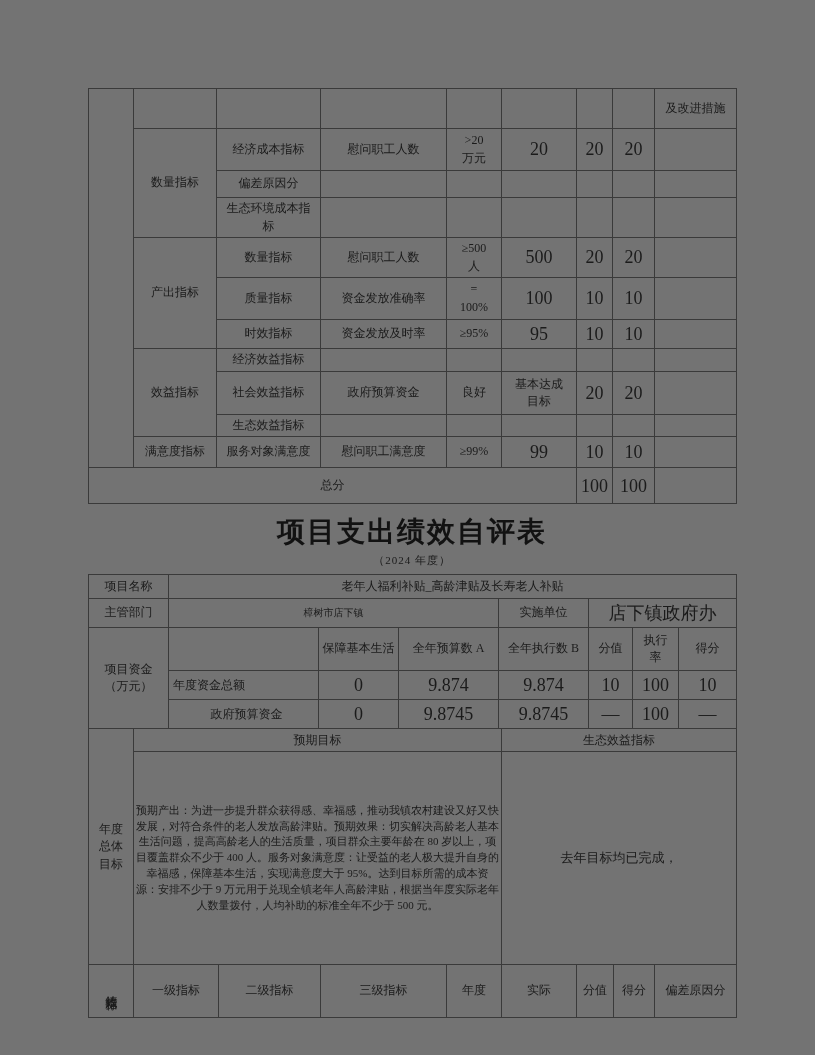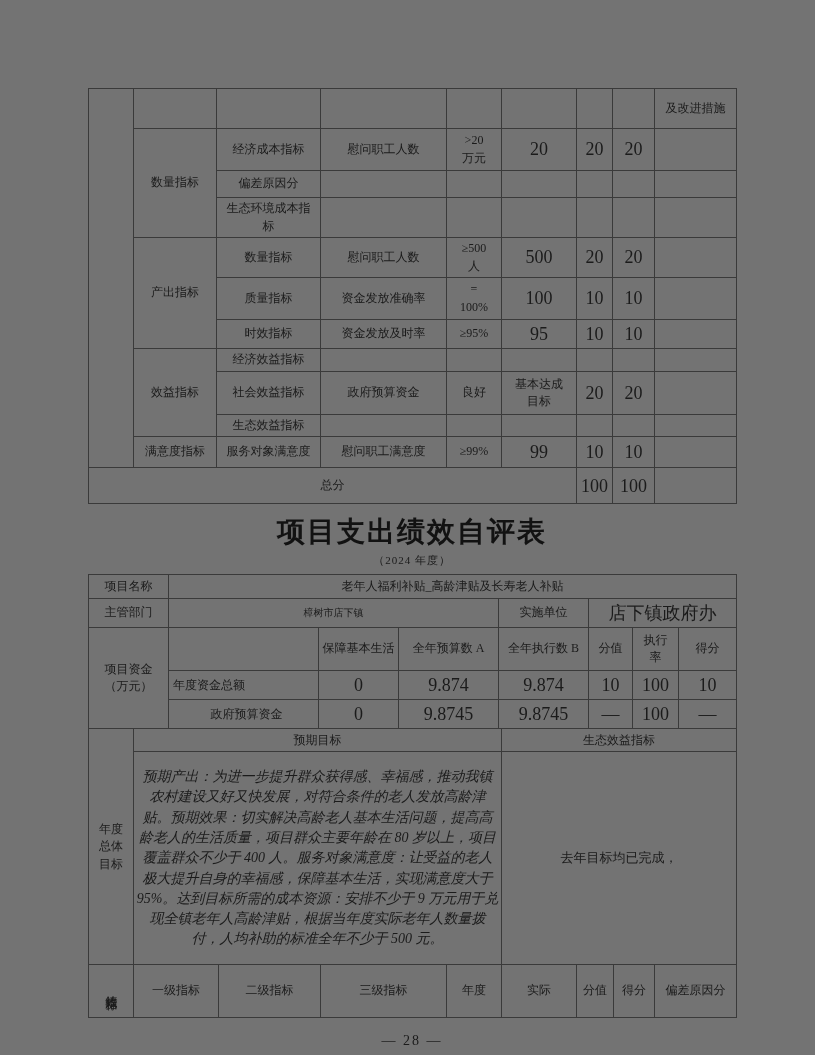--- a/index.html
+++ b/index.html
@@ -21,21 +21,21 @@
     border:1px solid #3a3a3a;
     text-align:center;
     vertical-align:middle;
     padding:1px 2px;
     overflow:hidden;
     line-height:1.45;
   }
   td.pl{white-space:pre-line;}
   td.topcell{vertical-align:top;padding-top:5px;}
   td.lefttext{text-align:justify;text-align-last:center;vertical-align:middle;
-    padding:8px 12px;line-height:1.8;font-size:14px;font-style:italic;}
+    padding:8px 12px;line-height:1.8;font-size:11px;}
   td.num{font-size:18px;}
   .title{
     margin-top:9px;
     text-align:center;
     font-family:"Liberation Sans","DejaVu Sans",sans-serif;
     font-weight:700;
     font-size:28px;
     letter-spacing:2px;
     color:#121212;
   }
@@ -299,16 +299,15 @@
         <td>三级指标</td>
         <td>年度</td>
         <td>实际</td>
         <td>分值</td>
         <td>得分</td>
         <td>偏差原因分</td>
       </tr>
     </tbody>
       </table>
 
-    <div class="pagenum">— 28 —</div>
 
   </div>
 </div>
 
 </body></html>

